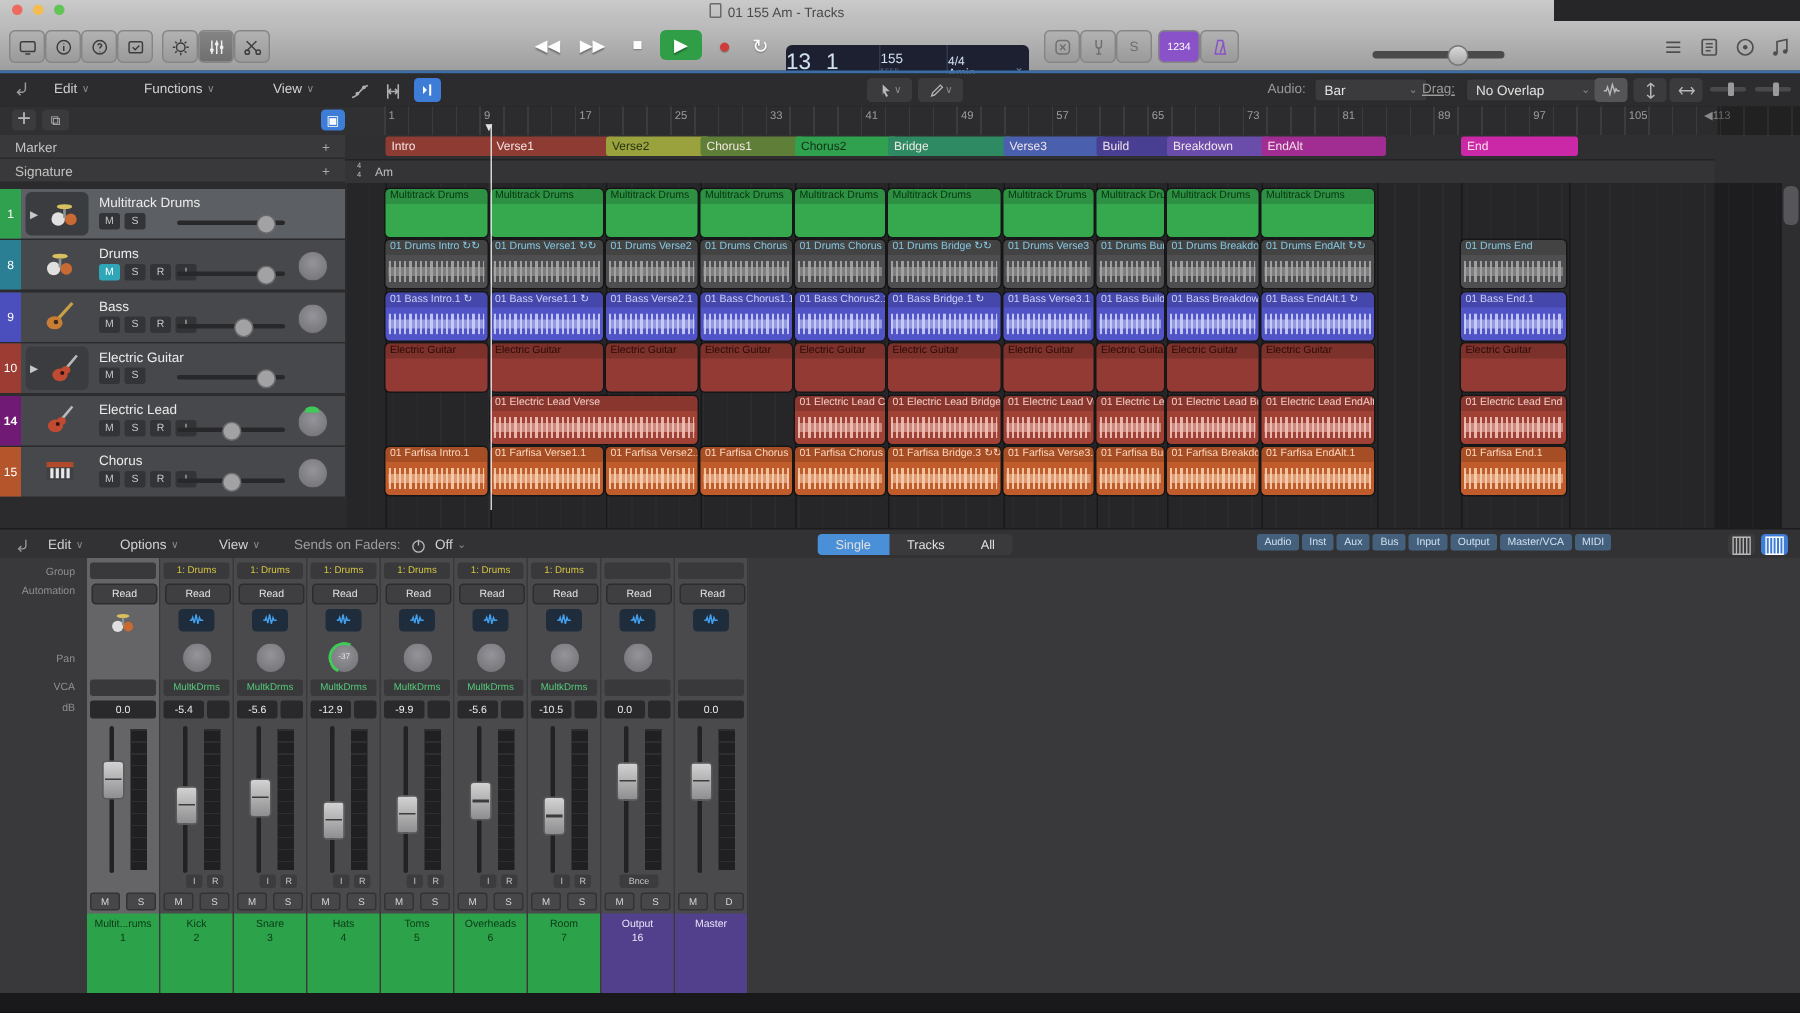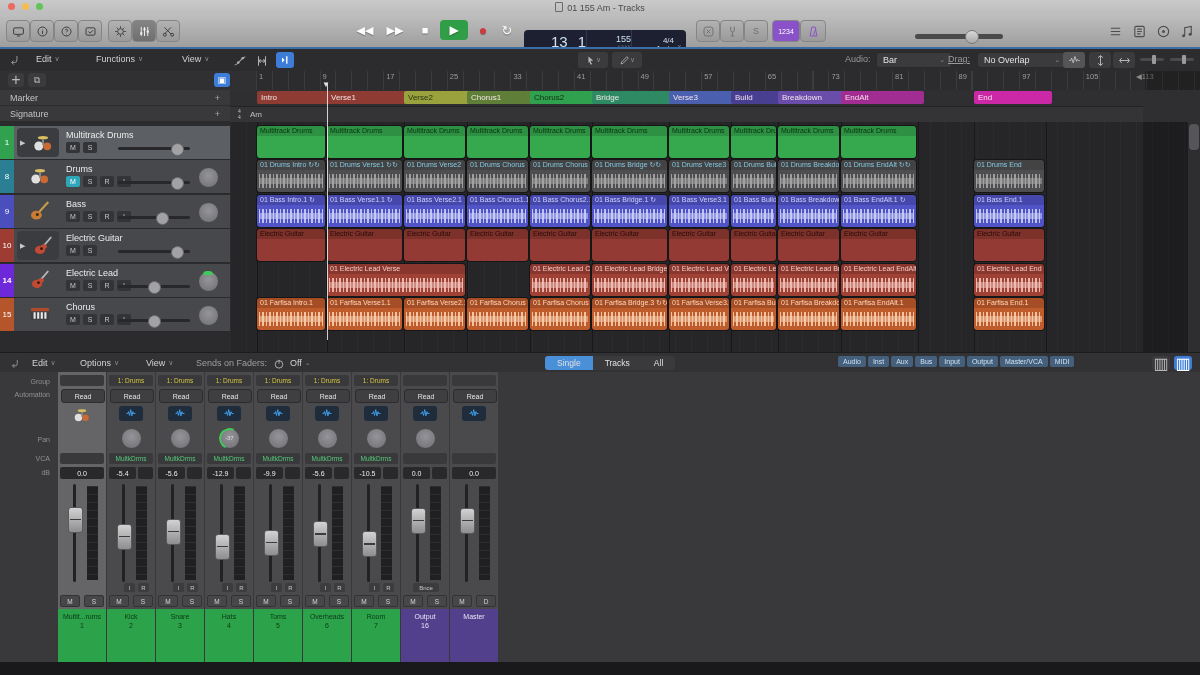--- a/index.html
+++ b/index.html
@@ -2,32 +2,32 @@
 <html><head>
 <meta charset="utf-8">
 <style>
   html,body{margin:0;padding:0;background:#000;}
   #app{position:relative;width:1200px;height:675px;overflow:hidden;background:#262628;
        font-family:"Liberation Sans",sans-serif;-webkit-font-smoothing:antialiased;}
   .abs{position:absolute;}
   .icn{display:inline-flex;align-items:center;justify-content:center;}
   .icn svg{width:100%;height:100%;stroke-width:1.2;}
   
-  #titlebar{left:0;top:0;width:1200px;height:14px;background:linear-gradient(#cacaca,#bdbdbd);}
+  #titlebar{left:0;top:0;width:1036px;height:14px;background:linear-gradient(#cacaca,#bdbdbd);}
   .tl{width:7px;height:7px;border-radius:50%;top:3px;}
   #wintitle{width:100%;top:2px;text-align:center;font-size:9px;color:#4a4a4a;}
   #toolbar{left:0;top:14px;width:1200px;height:33px;background:linear-gradient(#bfbfbf,#9e9e9e);border-bottom:1px solid #787878;}
   .tbtn{height:20px;top:6px;background:linear-gradient(#b2b2b2,#9a9a9a);border:1px solid #858585;border-radius:4px;
         color:#3c3c3c;display:flex;align-items:center;justify-content:center;font-size:9px;}
   .tbtn .icn{width:13px;height:13px;color:#3c3c3c;}
   .tbtn.active{background:linear-gradient(#848484,#6f6f6f);color:#f0f0f0;}
   .tbtn.active .icn{color:#f0f0f0;}
   .transport{color:#fdfdfd;font-size:12px;text-shadow:0 1px 1px rgba(0,0,0,.35);display:flex;align-items:center;justify-content:center;}
   #lcd{left:524px;top:16px;width:162px;height:29px;background:#1c2030;border-radius:4px;color:#cfe0f2;display:flex;}
-  .lcd-sec{border-right:1px solid #31384e;display:flex;flex-direction:column;align-items:flex-end;justify-content:center;line-height:1;}
+  .lcd-sec{border-right:1px solid #31384e;display:flex;flex-direction:column;align-items:flex-start;justify-content:center;line-height:1;}
   .lcd-lab{font-size:4px;color:#5d6b8c;letter-spacing:.5px;margin-top:1.5px;}
   
   #focusline{left:0;top:47px;width:1200px;height:2px;background:#3a6ea5;}
   #trackbar{left:0;top:49px;width:1200px;height:22px;background:#2c2c2e;border-bottom:1px solid #1e1e20;}
   .menu{color:#d2d2d2;font-size:9px;top:5px;display:flex;align-items:center;gap:3px;}
   .chev{color:#8a8a8a;font-size:7px;}
   .dd{background:#3b3b3d;border:1px solid #2a2a2c;border-radius:3px;color:#e2e2e2;font-size:9px;height:14px;top:3px;
       display:flex;align-items:center;padding:0 6px;justify-content:space-between;}
   .mini{background:#3b3b3d;border-radius:3px;color:#b8b8b8;display:flex;align-items:center;justify-content:center;}
   .mini .icn{width:12px;height:12px;color:#b8b8b8;}
@@ -515,21 +515,21 @@
         <div class="tname abs">Electric Guitar</div>
         <div class="tbs abs">
           <div class="sb">M</div>
           <div class="sb">S</div>
         </div>
         <div class="hslider abs" style="width: 72px;">
           <div class="hthumb abs" style="left: 52.6px;"></div>
         </div>
       </div>
       <div class="thead abs" style="position: absolute; left: 0px; top: 141.6px; width: 230px; height: 33px;">
-        <div class="tnum abs" style="background: #6d28d9; font-weight: bold;">14</div>
+        <div class="tnum abs" style="background: #701a75; font-weight: bold;">14</div>
         <span class="icn" style="width: 24px; height: 24px; position: absolute; left: 28px; top: 4px;">
           <svg viewBox="0 0 16 16" fill="none">
             <path d="M13.5 2L8.6 7.8" stroke="#b8b8b8" stroke-width="1.2"></path>
             <ellipse cx="6" cy="10.6" rx="3.4" ry="2.8" fill="#c04a32"></ellipse>
             <ellipse cx="8.6" cy="8.4" rx="2" ry="1.6" fill="#c04a32"></ellipse>
             <circle cx="7" cy="9.8" r=".9" fill="#301410"></circle>
           </svg>
         </span>
         <div class="tname abs">Electric Lead</div>
         <div class="tbs abs">

